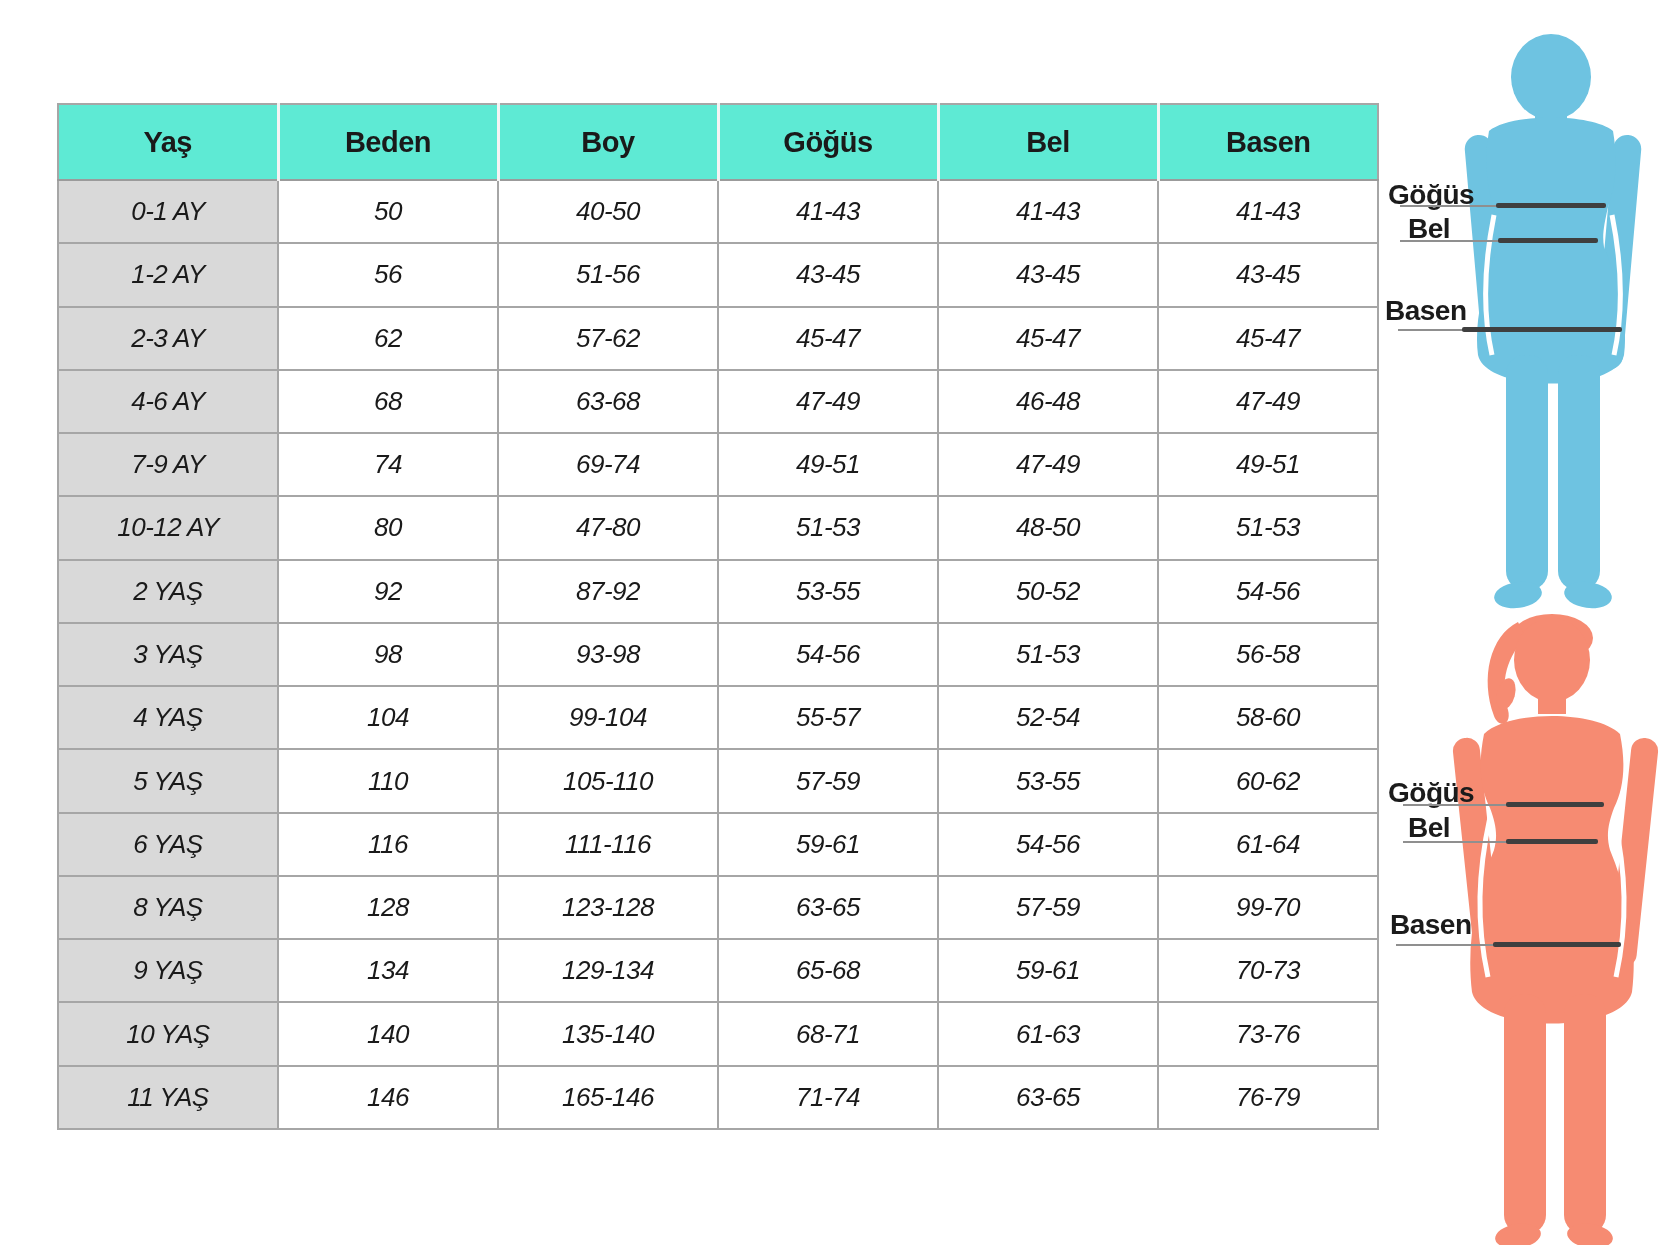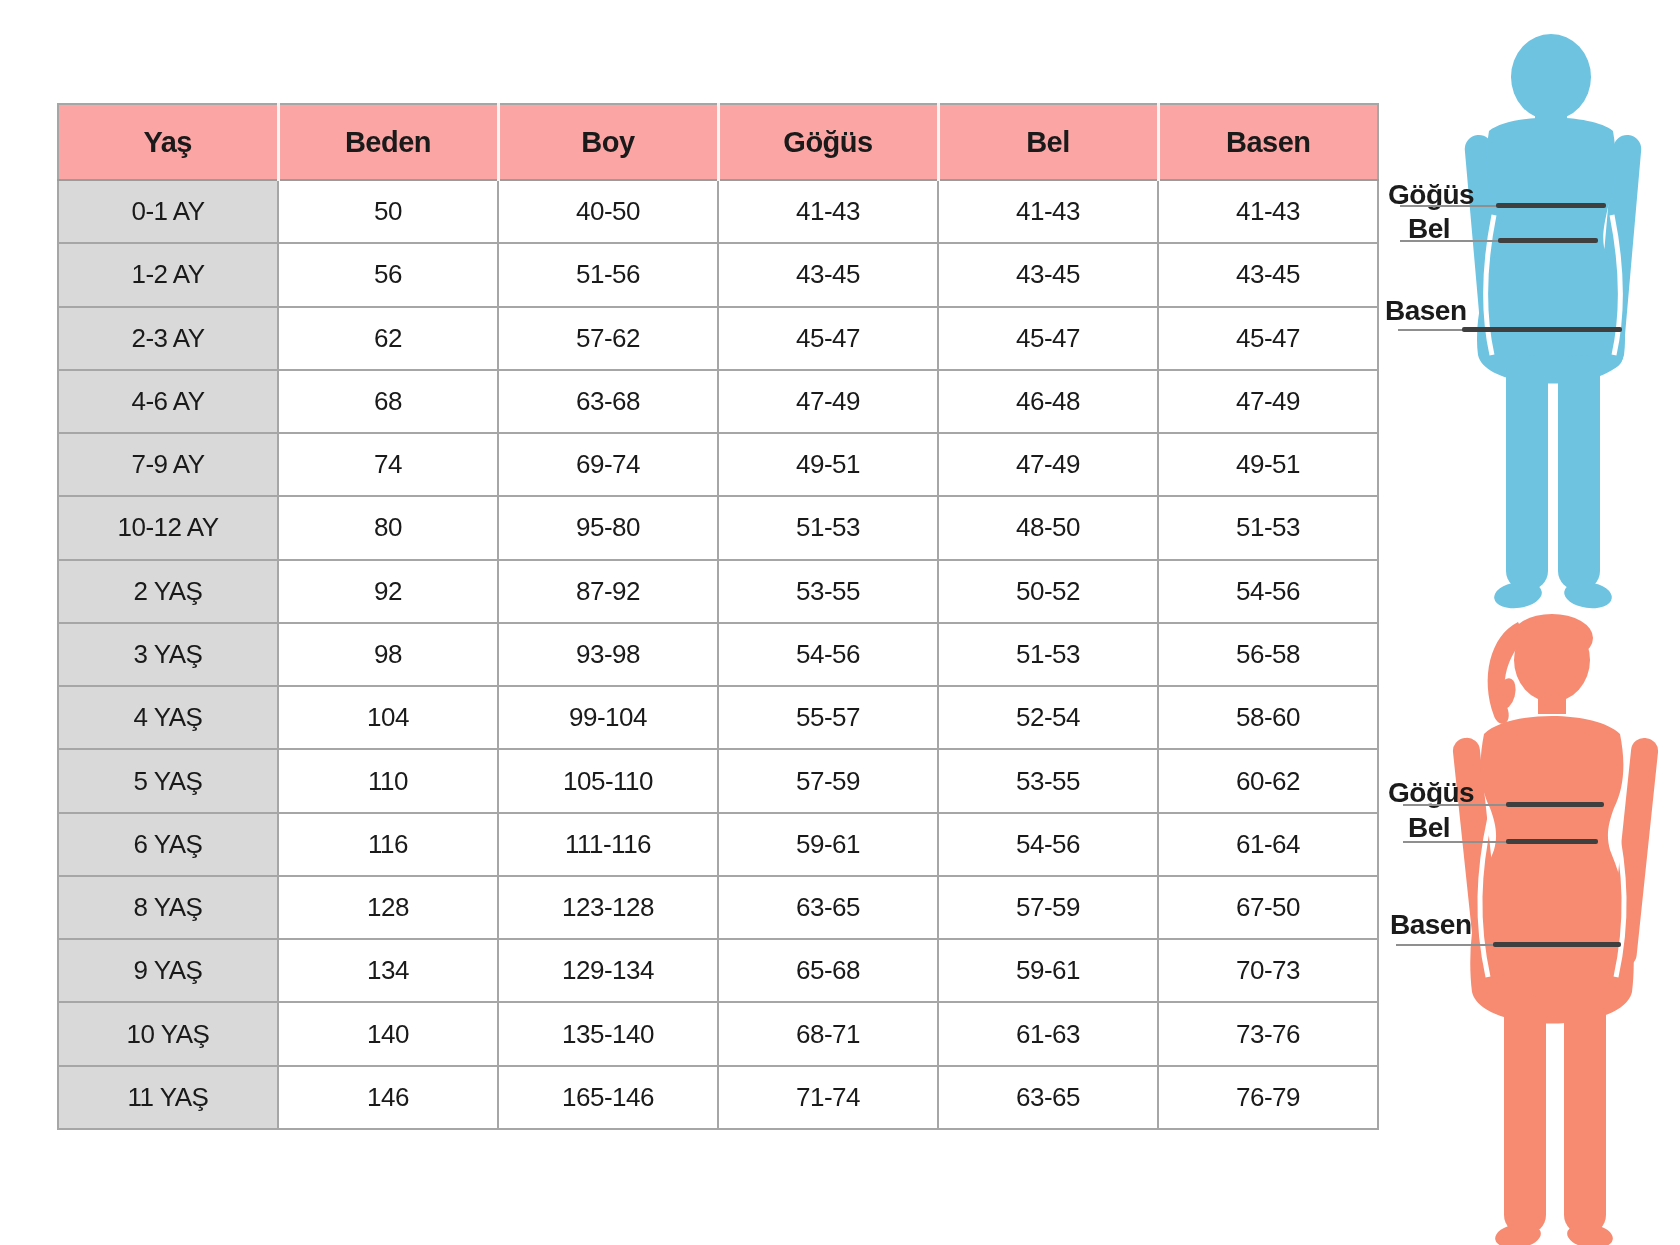--- a/index.html
+++ b/index.html
@@ -10,25 +10,25 @@
   
   table.size-table{
     position:absolute;left:57px;top:103px;width:1322px;height:1027px;
     border-collapse:collapse;table-layout:fixed;
   }
   .size-table th,.size-table td{
     border:2px solid #a6a6a6;text-align:center;vertical-align:middle;
     padding:0;overflow:hidden;white-space:nowrap;
   }
   .size-table thead th{
-    background:#fca5a5;font-weight:bold;font-size:29px;height:74px;
+    background:#5eead4;font-weight:bold;font-size:29px;height:74px;
     letter-spacing:-0.5px;border-bottom:2px solid #9b9b9b;
   }
   .size-table thead th + th{border-left:3px solid #f4f4f4;}
-  .size-table tbody tr{height:56px;}
+  .size-table tbody tr{height:56px;font-style:italic;}
   .size-table tbody th{ 
     background:#d9d9d9;font-weight:normal;font-size:26px;letter-spacing:-0.5px;
   }
   .size-table tbody td{
     background:#ffffff;font-size:26px;letter-spacing:-0.5px;
   }
   
   .fig{position:absolute;}
   
   .m-label{
@@ -91,21 +91,21 @@
           <th>7-9 AY</th>
           <td>74</td>
           <td>69-74</td>
           <td>49-51</td>
           <td>47-49</td>
           <td>49-51</td>
         </tr>
         <tr>
           <th>10-12 AY</th>
           <td>80</td>
-          <td>95-80</td>
+          <td>47-80</td>
           <td>51-53</td>
           <td>48-50</td>
           <td>51-53</td>
         </tr>
         <tr>
           <th>2 YAŞ</th>
           <td>92</td>
           <td>87-92</td>
           <td>53-55</td>
           <td>50-52</td>
@@ -142,21 +142,21 @@
           <td>59-61</td>
           <td>54-56</td>
           <td>61-64</td>
         </tr>
         <tr>
           <th>8 YAŞ</th>
           <td>128</td>
           <td>123-128</td>
           <td>63-65</td>
           <td>57-59</td>
-          <td>67-50</td>
+          <td>99-70</td>
         </tr>
         <tr>
           <th>9 YAŞ</th>
           <td>134</td>
           <td>129-134</td>
           <td>65-68</td>
           <td>59-61</td>
           <td>70-73</td>
         </tr>
         <tr>

